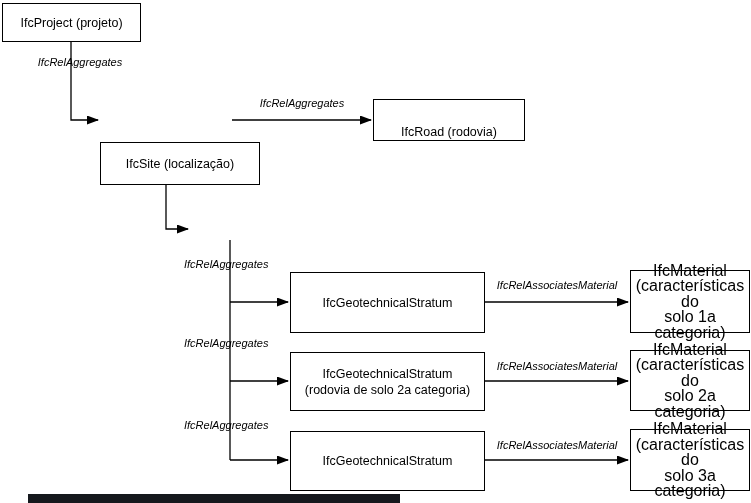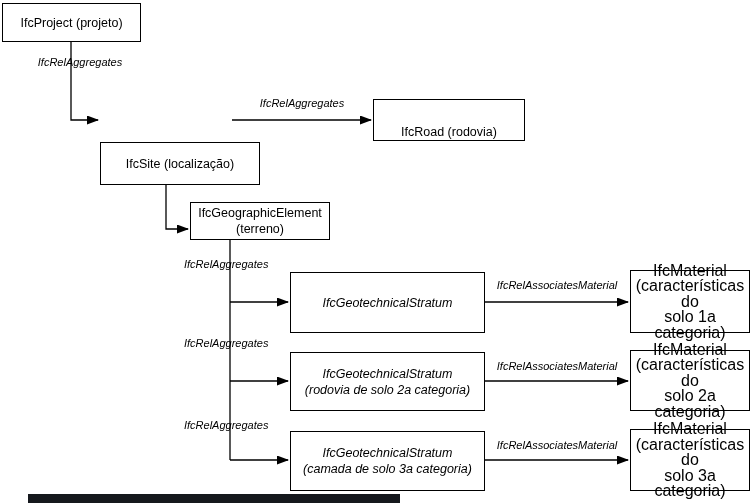--- a/index.html
+++ b/index.html
@@ -29,21 +29,21 @@
     background: var(--node-fill, #ffffff);
     display: flex;
     flex-direction: column;
     align-items: center;
     justify-content: center;
     text-align: center;
     font-size: 12.5px;
     line-height: 16px;
     color: #000000;
   }
-  .node.italic { font-style: italic; }
+  .node.italic { }
   .node.small { font-size: 16px; line-height: 15.5px; }
   .edge-label {
     position: absolute;
     font-style: italic;
     font-size: 11px;
     color: var(--edge-label, #000000);
     text-align: center;
     white-space: nowrap;
   }
   .edge-label.muted { color: var(--edge-label-muted, #6e6e6e); }
@@ -115,37 +115,32 @@
   </div>
 
   <div class="node" id="n-site">
     <span>IfcSite (localização)</span>
   </div>
 
   <div class="node" id="n-road">
     <span>IfcRoad (rodovia)</span>
   </div>
 
-  <div class="node" id="n-geo">
-    <span>IfcGeographicElement</span>
-    <span>(terreno)</span>
-  </div>
 
   <div class="node italic" id="n-stratum1">
     <span>IfcGeotechnicalStratum</span>
   </div>
 
   <div class="node italic" id="n-stratum2">
     <span>IfcGeotechnicalStratum</span>
     <span>(rodovia de solo 2a categoria)</span>
   </div>
 
   <div class="node italic" id="n-stratum3">
     <span>IfcGeotechnicalStratum</span>
-    <span>(camada de solo 3a categoria)</span>
   </div>
 
   <div class="node small" id="n-material1">
     <span>IfcMaterial</span>
     <span>(características do</span>
     <span>solo 1a categoria)</span>
   </div>
 
   <div class="node small" id="n-material2">
     <span>IfcMaterial</span>

